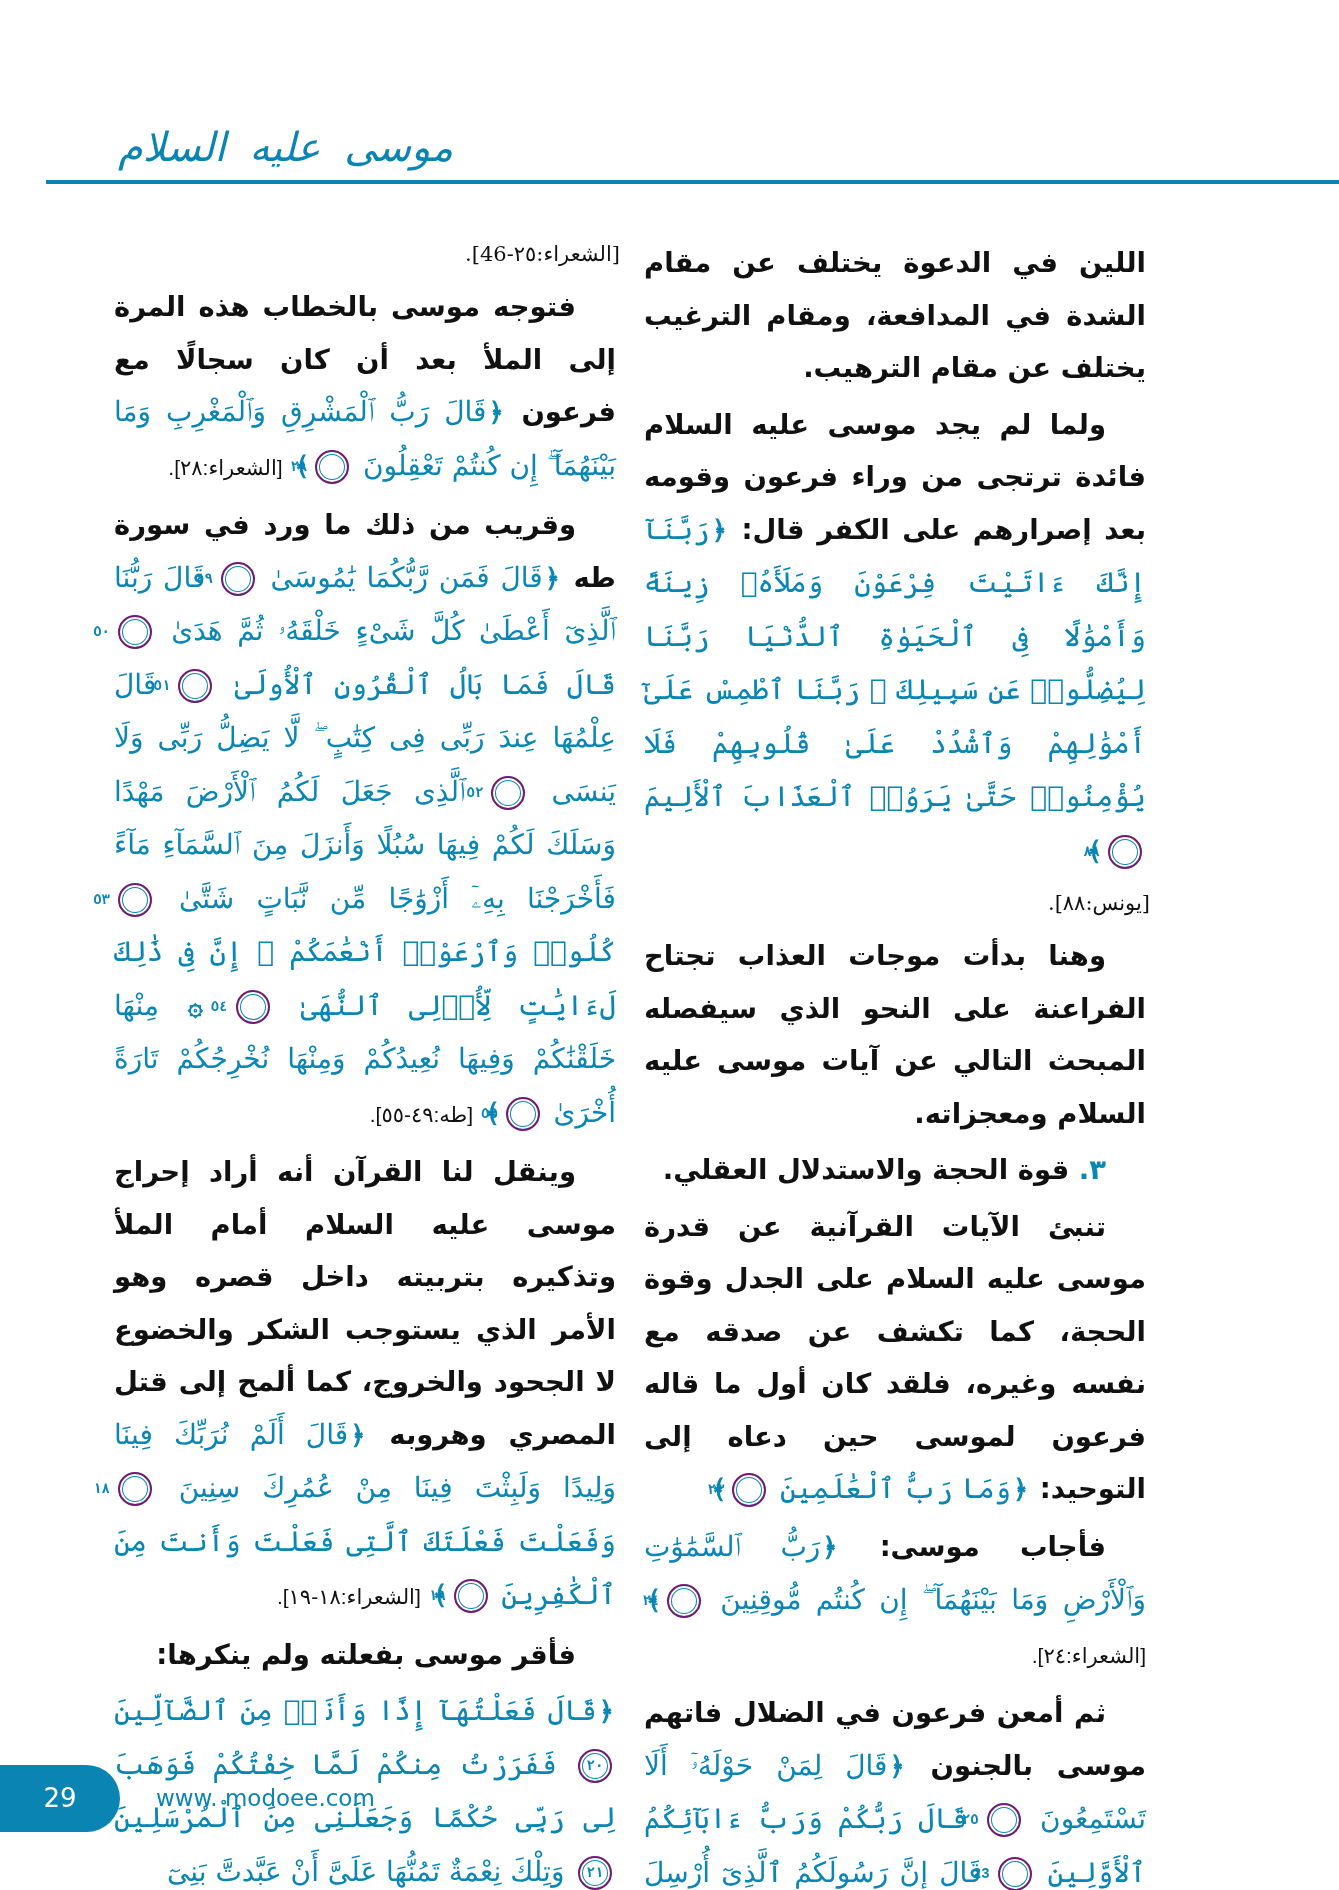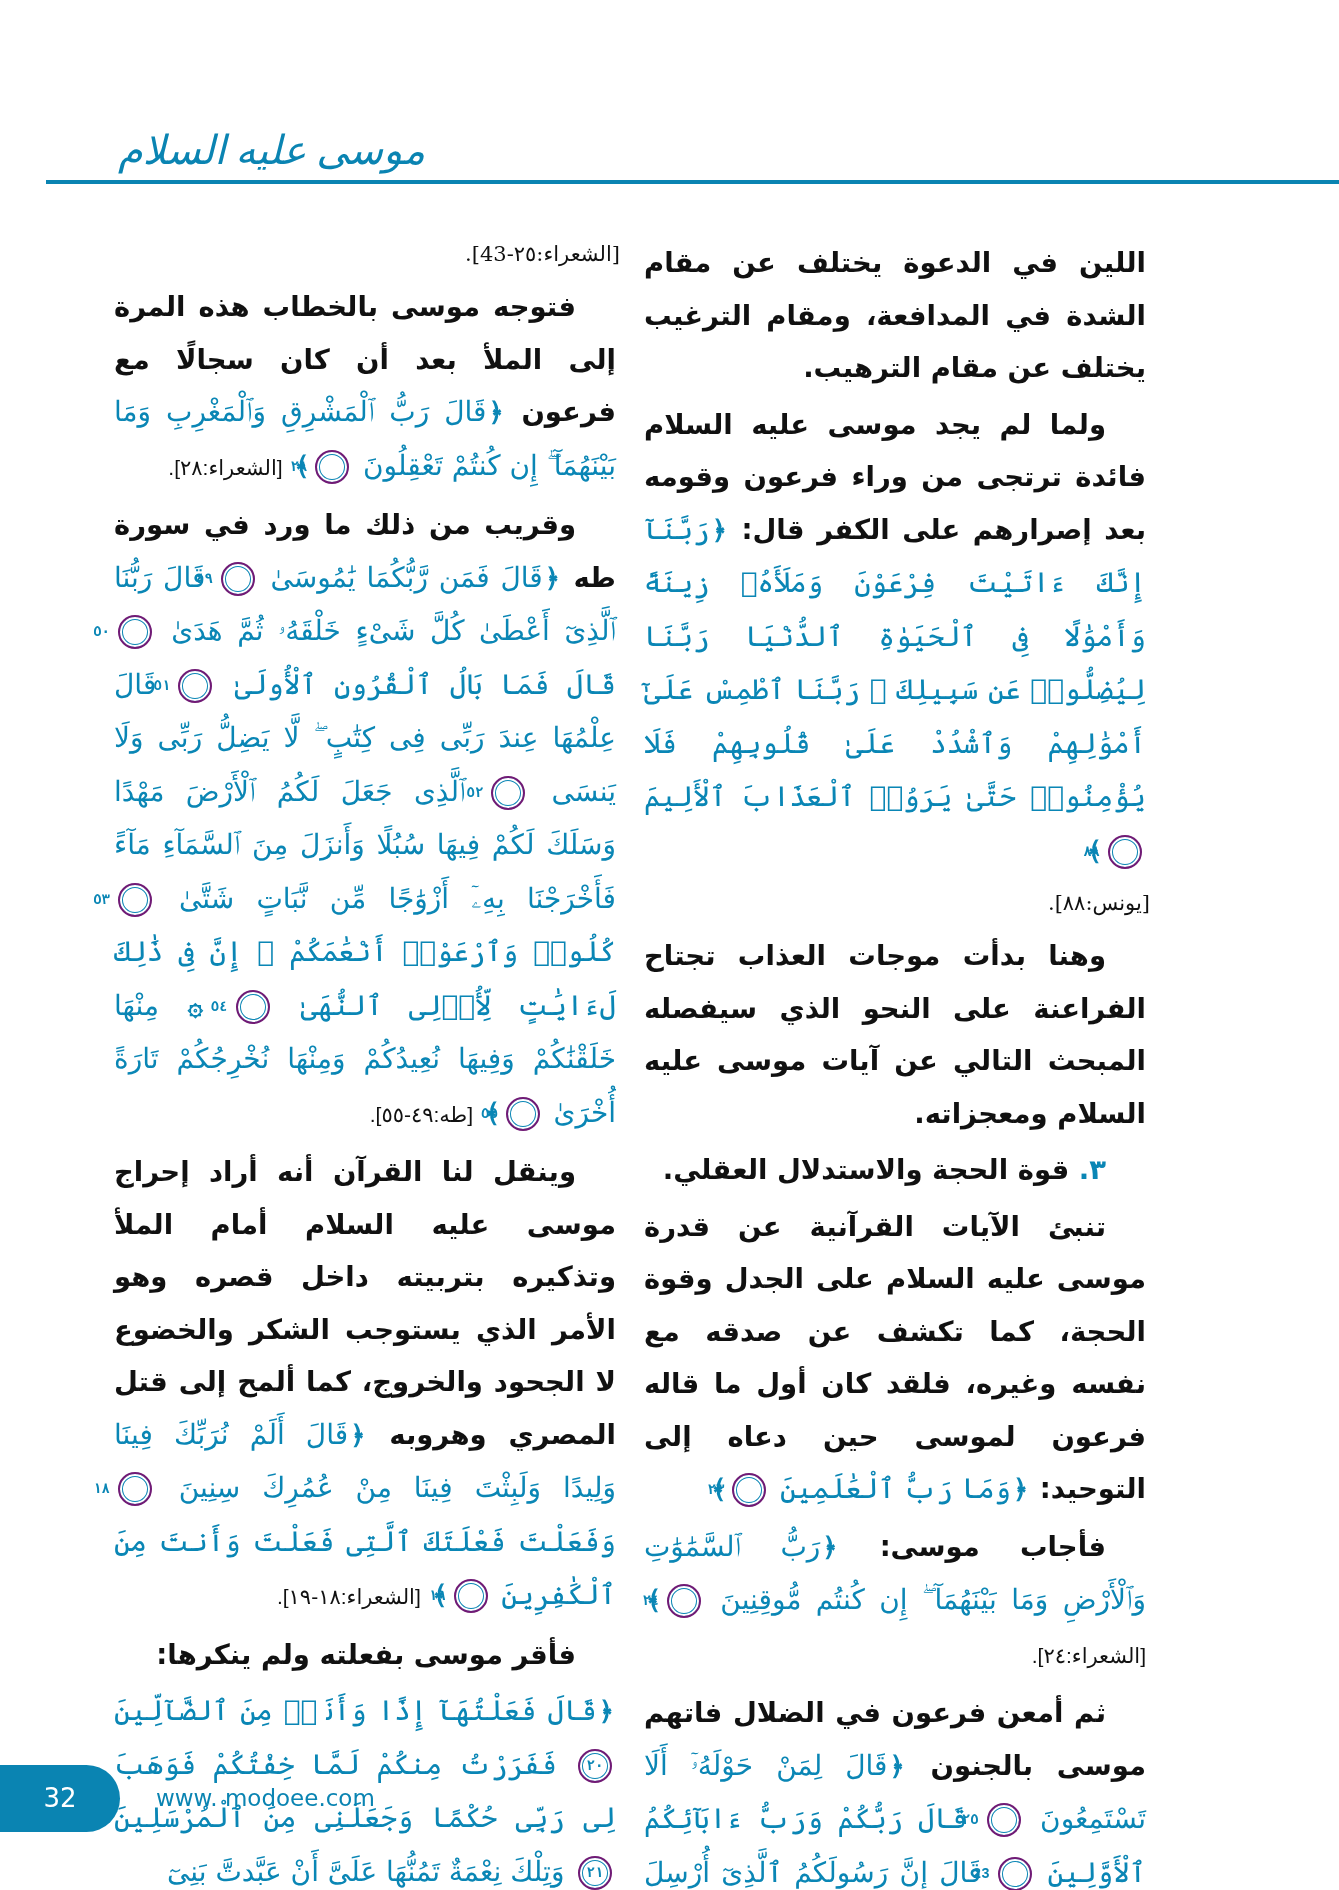--- a/index.html
+++ b/index.html
@@ -1,20 +1,20 @@
 <!DOCTYPE html>
 <html><head>
 <meta charset="utf-8">
 <style>
   html, body { margin: 0; padding: 0; background: #ffffff; }
   body { width: 1339px; height: 1890px; position: relative; overflow: hidden;
          font-family: "DejaVu Serif", "Liberation Serif", serif; color: #111; }
 
   .header-title { position: absolute; left: 118px; top: 126px; direction: rtl;
-                  font-family: Liberation Serif, serif; font-size: 40px; color: #0a84b2;
+                  font-family: Liberation Mono, monospace; font-size: 40px; color: #0a84b2;
                   font-style: italic; line-height: 50px; white-space: nowrap; }
   .header-rule { position: absolute; left: 46px; right: 0; top: 180px; height: 4px; background: #0a84b2; }
 
   .col { position: absolute; top: 232px; width: 510px; direction: rtl; text-align: justify; }
   .col-right { left: 640px; }
   .col-left  { left: 110px; }
 
   .p { font-family: "DejaVu Sans", sans-serif; font-weight: bold; font-size: 27.5px;
        line-height: 52.5px; margin: 4px; }
   .indent { text-indent: 40px; }
@@ -74,21 +74,21 @@
     <span class="orn">﴿</span><span class="q">قَالَ لِمَنْ حَوْلَهُۥٓ أَلَا تَسْتَمِعُونَ</span>
     <span class="ayah">٢٥</span>
     <span class="q">قَالَ رَبُّكُمْ وَرَبُّ ءَابَآئِكُمُ ٱلْأَوَّلِينَ</span>
     <span class="ayah">23</span>
     <span class="q">قَالَ إِنَّ رَسُولَكُمُ ٱلَّذِىٓ أُرْسِلَ إِلَيْكُمْ لَمَجْنُونٌ</span>
     <span class="ayah">٢٧</span><span class="orn">﴾</span>
   </p>
 </div>
 
 <div class="col col-left">
-  <p class="refline">[الشعراء:٢٥-43].</p>
+  <p class="refline">[الشعراء:٢٥-46].</p>
 
   <p class="p indent">
     <span>فتوجه موسى بالخطاب هذه المرة إلى الملأ بعد أن كان سجالًا مع فرعون</span>
     <span class="orn">﴿</span><span class="q">قَالَ رَبُّ ٱلْمَشْرِقِ وَٱلْمَغْرِبِ وَمَا بَيْنَهُمَآ ۖ إِن كُنتُمْ تَعْقِلُونَ</span>
     <span class="ayah">٢٨</span><span class="orn">﴾</span>
     <span class="ref">[الشعراء:٢٨].</span>
   </p>
 
   <p class="p indent">
     <span>وقريب من ذلك ما ورد في سورة طه</span>
@@ -123,14 +123,14 @@
 
   <p class="p">
     <span class="orn">﴿</span><span class="q">قَالَ فَعَلْتُهَآ إِذًا وَأَنَا۠ مِنَ ٱلضَّآلِّينَ</span>
     <span class="ayah">٢٠</span>
     <span class="q">فَفَرَرْتُ مِنكُمْ لَمَّا خِفْتُكُمْ فَوَهَبَ لِى رَبِّى حُكْمًا وَجَعَلَنِى مِنَ ٱلْمُرْسَلِينَ</span>
     <span class="ayah">٢١</span>
     <span class="q">وَتِلْكَ نِعْمَةٌ تَمُنُّهَا عَلَىَّ أَنْ عَبَّدتَّ بَنِىٓ</span>
   </p>
 </div>
 
-<div class="page-pill">32</div>
+<div class="page-pill">29</div>
 <div class="site">www. modoee.com</div>
 
 </body></html>

